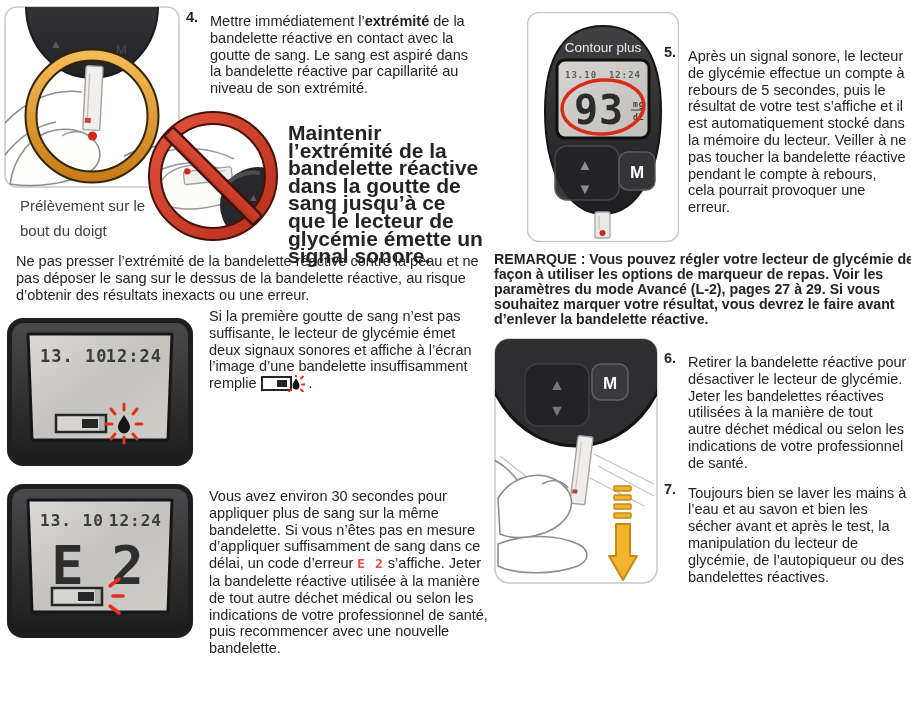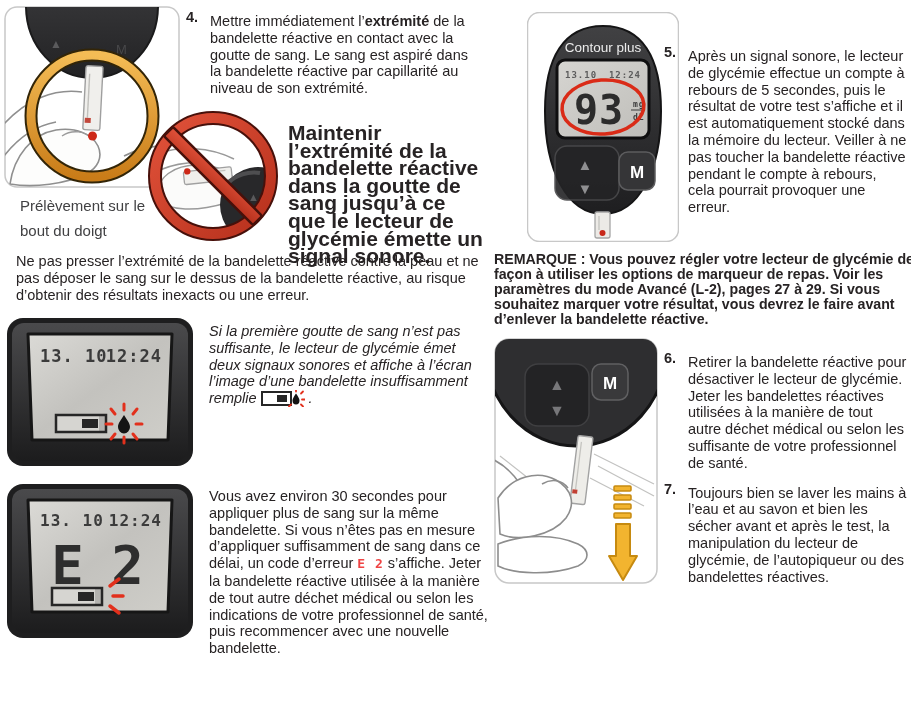--- a/index.html
+++ b/index.html
@@ -145,21 +145,21 @@
         <line x1="9" y1="11" x2="13" y2="16"></line>
         <line x1="0" y1="14" x2="0" y2="20"></line>
         <line x1="-9" y1="11" x2="-13" y2="16"></line>
         <line x1="-12" y1="1" x2="-18" y2="1"></line>
         <line x1="-9" y1="-9" x2="-13" y2="-14"></line>
       </g>
     </g>
   </svg>
 </div>
 
-<p class="abs" style="left:205px;top:319px;width:278px;font-style:italic;"><span>Si la première goutte de sang n’est pas suffisante, le lecteur de glycémie émet deux signaux sonores et affiche à l’écran l’image d’une bandelette insuffisamment remplie </span><span class="istrip"><svg width="44" height="17" viewBox="0 0 44 17">
+<p class="abs" style="left:205px;top:304px;width:278px;"><span>Si la première goutte de sang n’est pas suffisante, le lecteur de glycémie émet deux signaux sonores et affiche à l’écran l’image d’une bandelette insuffisamment remplie </span><span class="istrip"><svg width="44" height="17" viewBox="0 0 44 17">
         <rect x="1" y="2" width="29" height="13" fill="#ffffff" stroke="#262626" stroke-width="2"></rect>
         <rect x="16" y="5" width="10" height="7" fill="#262626"></rect>
         <g transform="translate(35,8.5)">
           <path d="M0,-5 C2,-2 3.5,0 3.5,2 A3.5,4 0 1 1 -3.5,2 C-3.5,0 -2,-2 0,-5 Z" fill="#141414"></path>
           <g stroke="#e2301c" stroke-width="1.8" stroke-linecap="round">
             <line x1="0" y1="-7" x2="0" y2="-9"></line>
             <line x1="5" y1="-5" x2="7" y2="-7"></line>
             <line x1="6" y1="1" x2="9" y2="1"></line>
             <line x1="5" y1="6" x2="7" y2="8"></line>
             <line x1="-5" y1="6" x2="-7" y2="8"></line>
@@ -275,19 +275,19 @@
         </g>
         <path d="M122,186 L136,186 L136,218 L143,218 L129,242 L115,218 L122,218 Z" fill="#f2b42f" stroke="#c68a10" stroke-width="2" stroke-linejoin="round"></path>
       </g>
     </g>
   </svg>
 </div>
 
 <div class="abs steps-flow" style="left:664px;top:350px;width:247px;">
   <div class="step">
     <span class="num">6.</span>
-    <p class="txt">Retirer la bandelette réactive pour désactiver le lecteur de glycémie. Jeter les bandelettes réactives utilisées à la manière de tout autre déchet médical ou selon les suffisante de votre professionnel de santé.</p>
+    <p class="txt">Retirer la bandelette réactive pour désactiver le lecteur de glycémie. Jeter les bandelettes réactives utilisées à la manière de tout autre déchet médical ou selon les indications de votre professionnel de santé.</p>
   </div>
   <div class="step">
     <span class="num">7.</span>
     <p class="txt">Toujours bien se laver les mains à l’eau et au savon et bien les sécher avant et après le test, la manipulation du lecteur de glycémie, de l’autopiqueur ou des bandelettes réactives.</p>
   </div>
 </div>
 
 </body></html>

